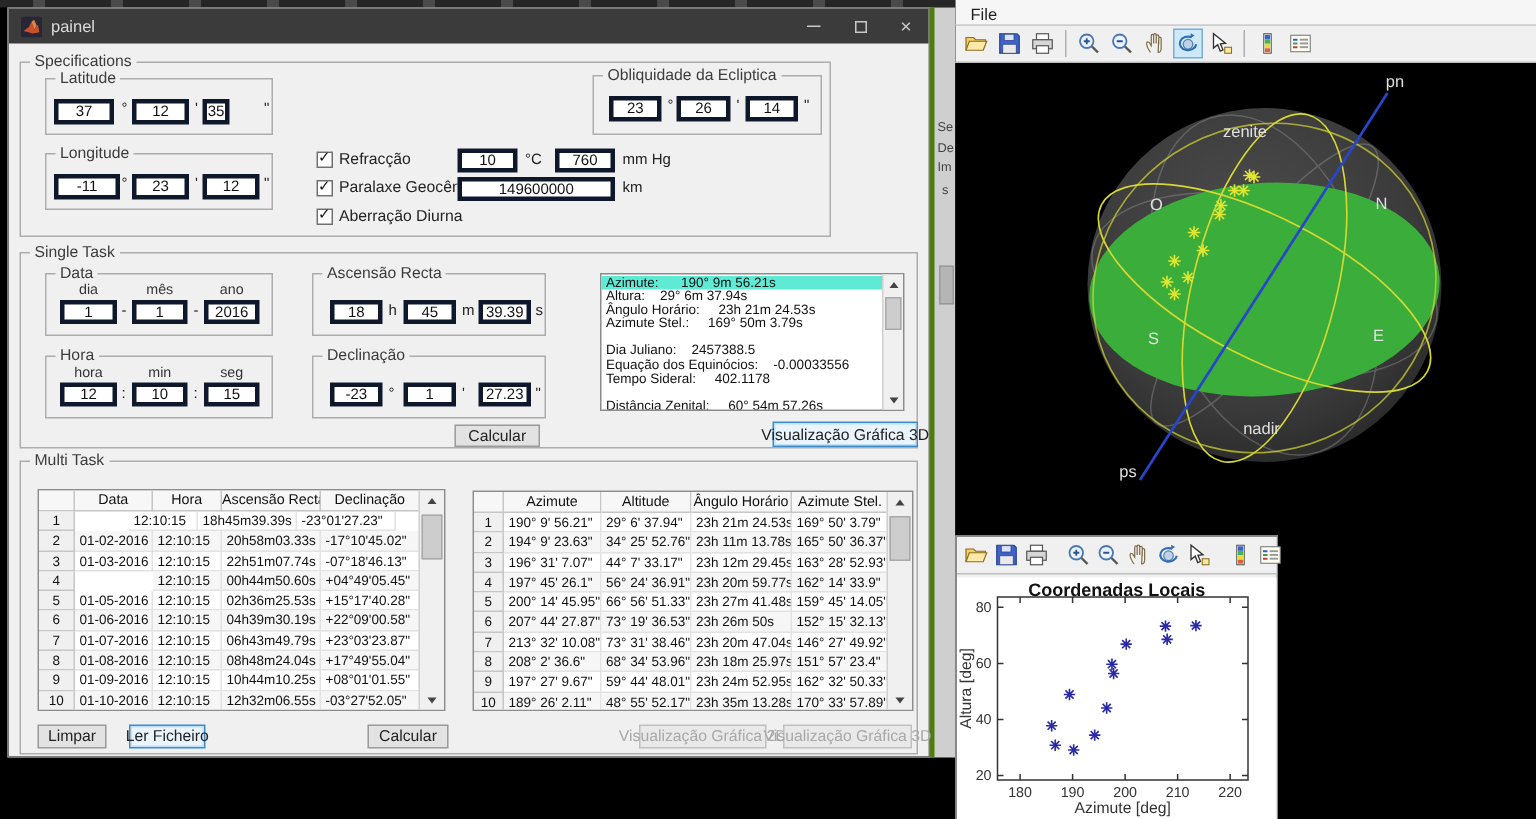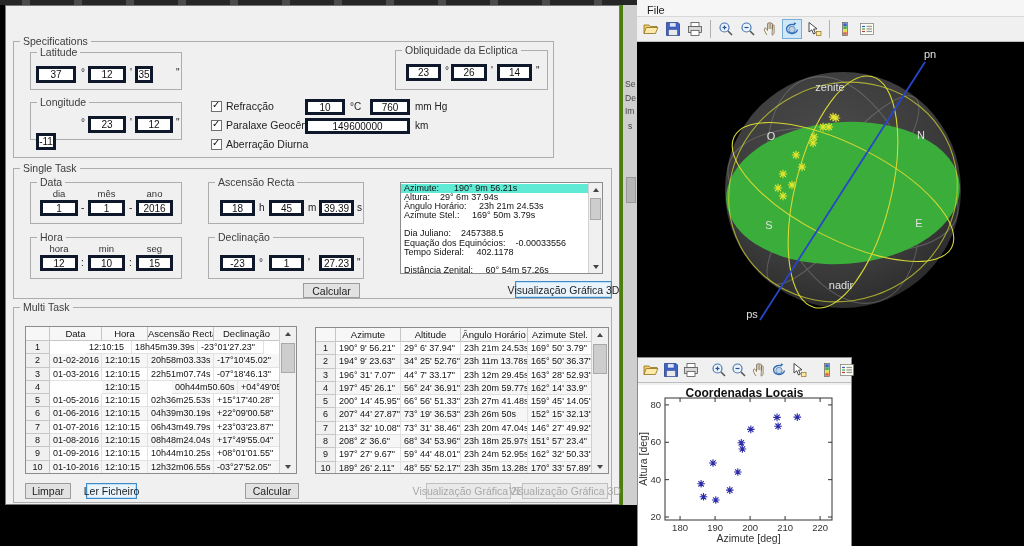--- a/index.html
+++ b/index.html
@@ -82,37 +82,54 @@
 <div class="abs top-sliver"></div>
 <div class="abs side-strip">
   <div class="frag" style="top:74px">Se</div>
   <div class="frag" style="top:88px">De</div>
   <div class="frag" style="top:101px">Im</div>
   <div class="frag" style="top:116px;left:5px">s</div>
   <div class="strip-box" style="top:172px"></div>
 </div>
 
 <div class="abs window">
+  <div class="titlebar">
+    <span class="app-icon">
+      <svg viewBox="0 0 16 16">
+          <rect width="16" height="16" rx="2" fill="#262636"></rect>
+          <path d="M2,11 L6,8 L8,4 L10,10 L13,6 L14,12 L9,13 z" fill="#c8502a"></path>
+          <path d="M8,4 L10,2.5 L12,7 L10,10 z" fill="#e8823c"></path>
+        </svg>
+    </span>
+    <span class="title">painel</span>
+    <span class="capbtn" style="right:64px">
+        <i class="min-glyph"></i>
+      </span>
+    <span class="capbtn" style="right:32px">
+        <i class="max-glyph"></i>
+      </span>
+    <span class="capbtn" style="right:2px">×</span>
+  </div>
 
   <div class="grp" style="left:7px;top:35px;width:541px;height:117px">
     <span class="grp-label">Specifications</span>
 
     <div class="grp" style="left:16px;top:10px;width:152px;height:38px">
       <span class="grp-label">Latitude</span>
       <div class="edit" style="left:5px;top:13px;width:40px;height:17px">37</div>
       <span class="unit" style="left:50px;top:14px">°</span>
       <div class="edit" style="left:57px;top:13px;width:38px;height:17px">12</div>
       <span class="unit" style="left:99px;top:14px">'</span>
       <div class="edit" style="left:104px;top:13px;width:18px;height:17px">35</div>
       <span class="unit" style="left:145px;top:14px">"</span>
     </div>
 
     <div class="grp" style="left:16px;top:60px;width:152px;height:38px">
       <span class="grp-label">Longitude</span>
-      <div class="edit" style="left:5px;top:30px;width:20px;height:17px">-11</div>
+      <div class="edit" style="left:5px;top:13px;width:44px;height:17px">-11</div>
       <span class="unit" style="left:50px;top:14px">°</span>
       <div class="edit" style="left:57px;top:13px;width:38px;height:17px">23</div>
       <span class="unit" style="left:99px;top:14px">'</span>
       <div class="edit" style="left:104px;top:13px;width:38px;height:17px">12</div>
       <span class="unit" style="left:145px;top:14px">"</span>
     </div>
 
 
     <div class="grp" style="left:381px;top:8px;width:153px;height:40px">
       <span class="grp-label">Obliquidade da Ecliptica</span>
@@ -253,21 +270,21 @@
               <span class="td rowhdr" style="width: 24px;">3</span>
               <span class="td" style="width: 52px;">01-03-2016</span>
               <span class="td" style="width: 46px;">12:10:15</span>
               <span class="td" style="width: 66px;">22h51m07.74s</span>
               <span class="td" style="width: 66px;">-07°18'46.13"</span>
             </div>
             <div class="tr">
               <span class="td rowhdr" style="width: 24px;">4</span>
               <span class="td" style="width: 52px; margin-top: 26px;">01-04-2016</span>
               <span class="td" style="width: 46px;">12:10:15</span>
-              <span class="td" style="width: 66px; margin-left: 24px;">00h44m50.60s</span>
+              <span class="td" style="width: 66px;">00h44m50.60s</span>
               <span class="td" style="width: 66px;">+04°49'05.45"</span>
             </div>
             <div class="tr">
               <span class="td rowhdr" style="width: 24px;">5</span>
               <span class="td" style="width: 52px;">01-05-2016</span>
               <span class="td" style="width: 46px;">12:10:15</span>
               <span class="td" style="width: 66px;">02h36m25.53s</span>
               <span class="td" style="width: 66px;">+15°17'40.28"</span>
             </div>
             <div class="tr">

